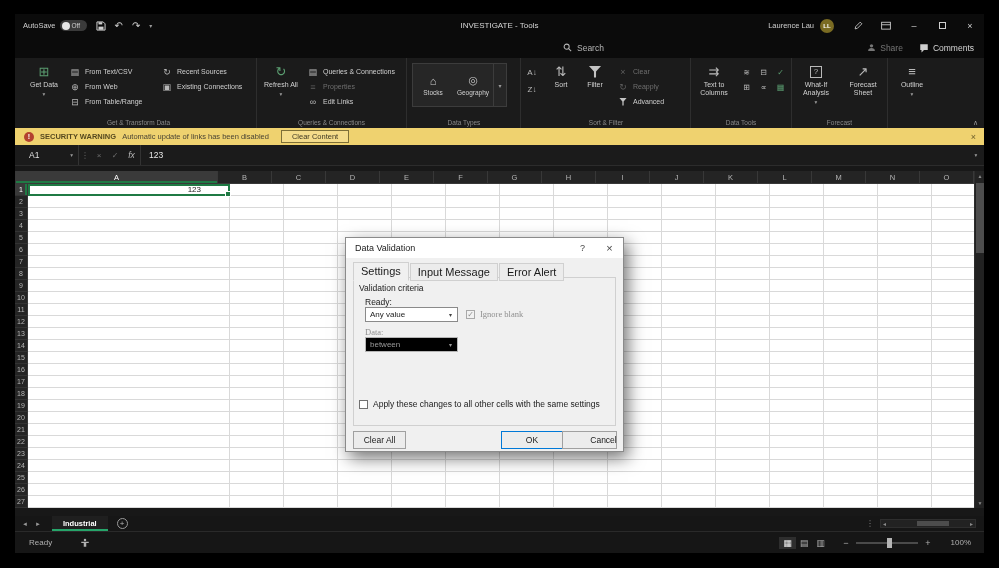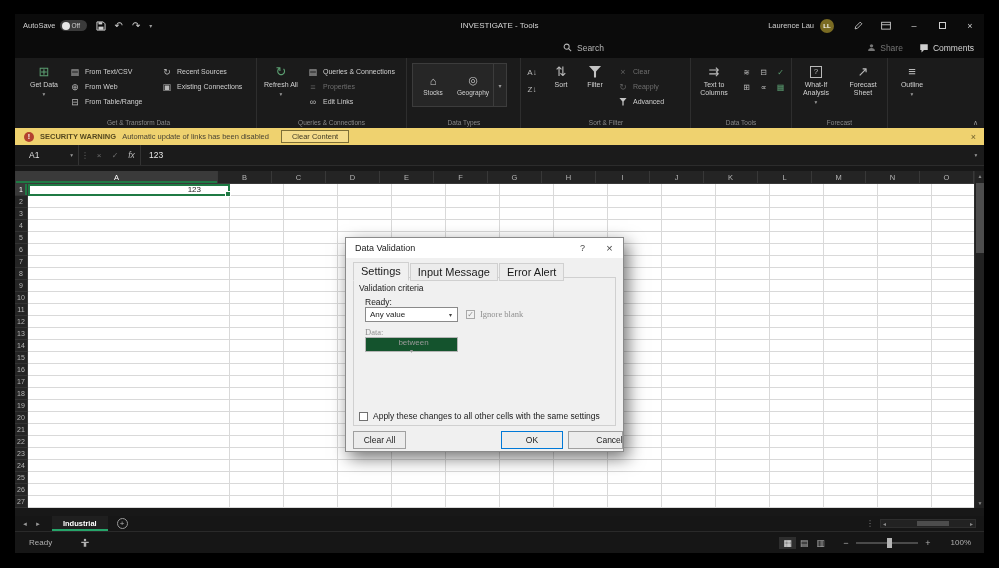--- a/index.html
+++ b/index.html
@@ -138,21 +138,21 @@
   .dtb.x { font-size:11px; }
   .dtabs { position:absolute; left:7px; top:24px; display:flex; align-items:flex-end; z-index:2; }
   .dtab { padding:2px 7px; font-size:11px; border:1px solid #d0d0d0; background:#ececec; margin-right:1px; }
   .dtab.active { background:#f0f0f0; border-bottom:1px solid #f0f0f0; padding-bottom:3px; }
   .dpane { position:absolute; left:7px; right:7px; top:39px; height:149px; border:1px solid #d0d0d0; background:#f0f0f0; }
   .vc { position:absolute; left:5px; top:5px; }
   .lab { position:absolute; }
   .combo { position:absolute; height:15px; width:93px; background:#fff; border:1px solid #8a8a8a; display:flex; align-items:center; }
   .combo .ctext { flex:1; padding-left:4px; font-size:8px; }
   .combo .cbtn { width:13px; height:100%; display:flex; align-items:center; justify-content:center; font-size:6px; color:#444; }
-  .combo.disabled { background:#14532d; border-color:#b5b5b5;flex-direction:column; }
+  .combo.disabled { background:#000000; border-color:#b5b5b5; }
   .combo.disabled .ctext, .combo.disabled .cbtn { color:#9a9a9a; }
   .cbrow { position:absolute; display:flex; align-items:center; gap:5px; }
   .cb { width:9px; height:9px; border:1px solid #707070; background:#fff; flex:none; display:flex; align-items:center; justify-content:center; font-size:8px; line-height:9px; }
   .cb.checked.disabled { border-color:#a9a9a9; background:#f2f2f2; color:#8f8f8f; }
   .graylab { color:#8f8f8f;font-family:Liberation Serif, serif; }
   .dbtn { position:absolute; top:193px; height:18px; background:#ececec; border:1px solid #a0a0a0; display:flex; align-items:center; justify-content:center; font-size:8.5px; }
   .dbtn.default { border:1.5px solid #0078d7; }
   svg { display:block; }
 </style>
 </head>
@@ -982,23 +982,23 @@
       </div>
       <div class="cbrow" style="left:112px; top:31px;">
         <span class="cb checked disabled">✓</span>
         <span class="graylab">Ignore blank</span>
       </div>
       <span class="lab graylab" style="left:11px; top:49px;">Data:</span>
       <div class="combo disabled" style="left:11px; top:59px;">
         <span class="ctext">between</span>
         <span class="cbtn">▾</span>
       </div>
-      <div class="cbrow" style="left:5px; bottom:4px;">
+      <div class="cbrow" style="left:5px; bottom:16px;">
         <span class="cb"></span>
         <span>Apply these changes to all other cells with the same settings</span>
       </div>
     </div>
     <div class="dbtn" style="left:7px; width:53px;">Clear All</div>
     <div class="dbtn default" style="left:155px; width:62px;">OK</div>
-    <div class="dbtn" style="left:222px; width:55px;padding-left:28px;">Cancel</div>
+    <div class="dbtn" style="left:216px; width:55px;padding-left:28px;">Cancel</div>
   </div>
 
 </div>
 
 </body></html>

